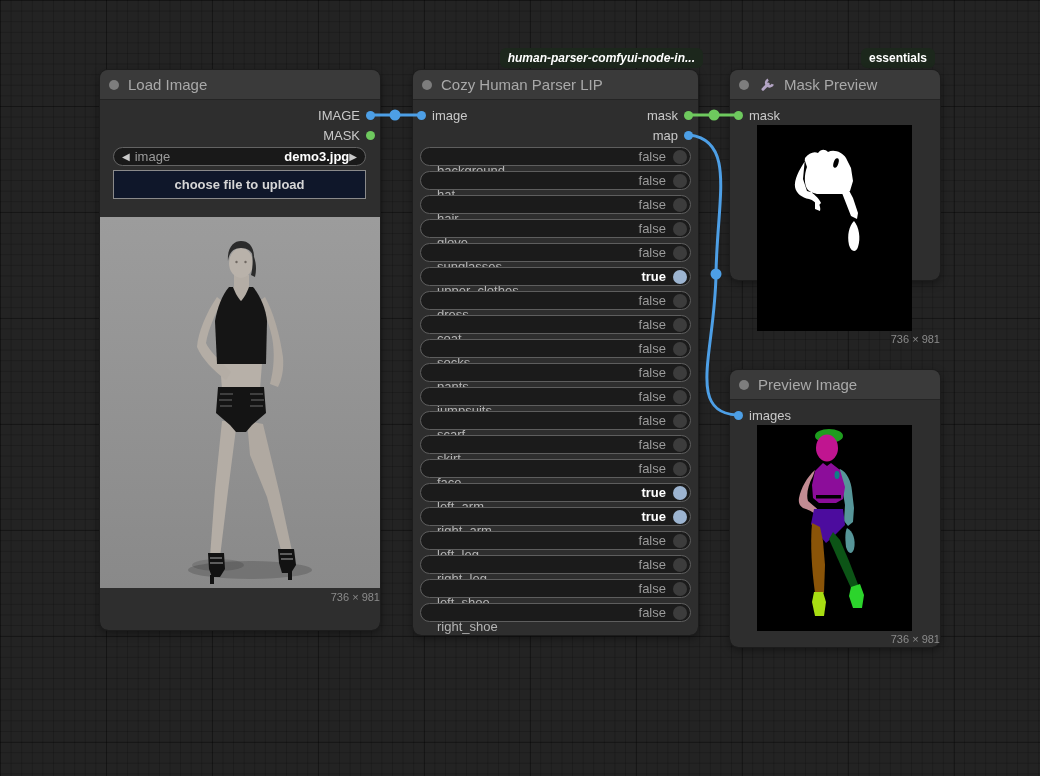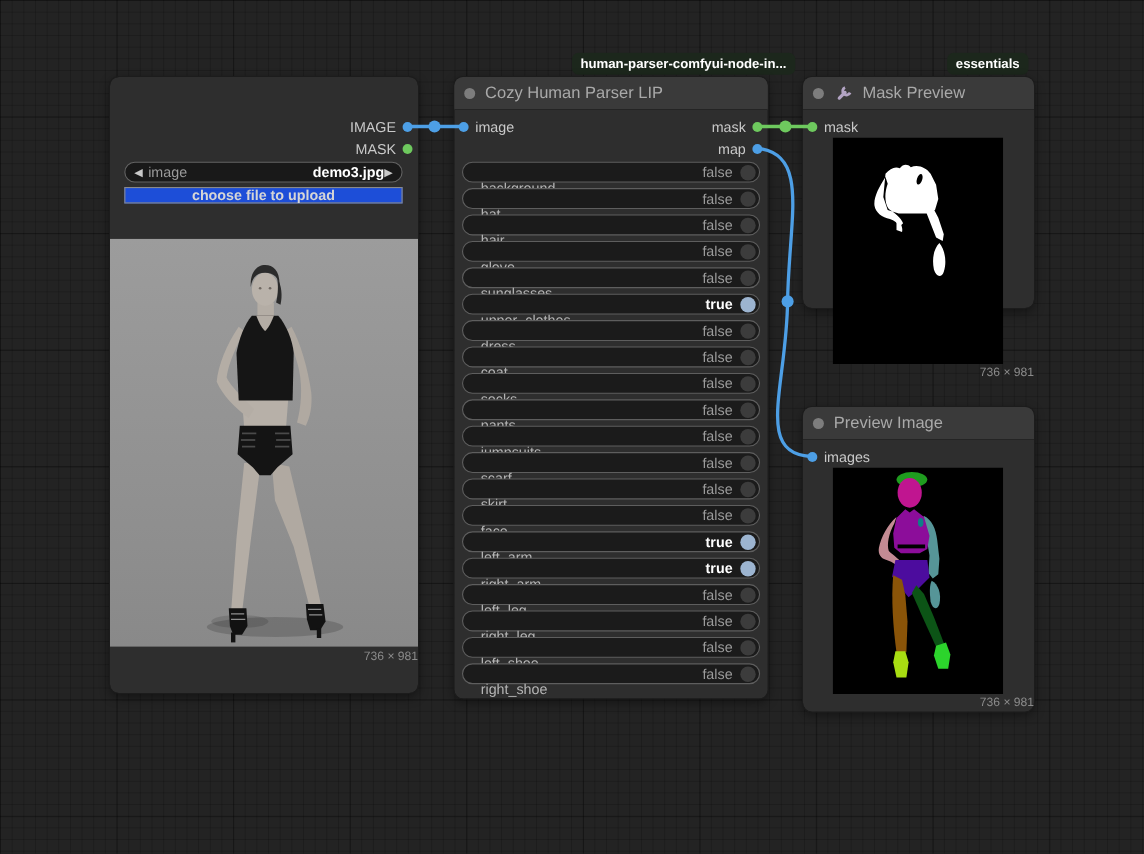--- a/index.html
+++ b/index.html
@@ -36,22 +36,22 @@
   .widget {
     position:absolute; height:19px; background:#191919;
     border:1px solid #636363; border-radius:10px;
     display:flex; align-items:center; font-size:13px; color:#9b9b9b;
   }
   .combo { left:13px; right:14px; top:77px; padding:0 8px; }
   .combo .arrow { color:#c9c9c9; font-size:10px; }
   .combo .combo-label { margin-left:5px; flex:1; }
   .combo .combo-value { font-weight:bold; color:#fff; }
   .upload-btn {
-    position:absolute; left:13px; right:14px; top:100px; height:15px;
-    background:#1d4ed8; border:1px solid #8a8a8a; border-radius:0;
+    position:absolute; left:13px; right:14px; top:100px; height:29px;
+    background:#0f172a; border:1px solid #8a8a8a; border-radius:0;
     color:#d6d6d6; font-weight:bold; font-size:13px;
     display:flex; align-items:center; justify-content:center;
   }
   .preview-img { position:absolute; display:block; }
   .size-label { position:absolute; width:100%; text-align:right; font-size:11px; color:#8b8b8b; }
   .toggle-row {
     position:absolute; left:7px; right:7px; height:19px;
     background:#1b1b1b; border:1px solid #5e5e5e; border-radius:10px;
     display:flex; align-items:center; padding:0 3px 0 16px; font-size:13px;
   }
@@ -65,20 +65,24 @@
     color:#fff; font-weight:bold; font-size:12px;
     display:flex; align-items:center; padding:0 8px; white-space:nowrap;
   }
   #wires { position:absolute; left:0; top:0; z-index:50; pointer-events:none; }
   .wrench { width:15px; height:15px; flex:0 0 auto; margin-left:2px; }
 </style>
 </head>
 <body>
 
 <div class="node" style="left:100px; top:70px; width:280px; height:560px;">
+  <div class="node-header">
+    <span class="collapse-dot"></span>
+    <span class="node-title">Load Image</span>
+  </div>
   <div class="slot out" style="top:36px">
     <span>IMAGE</span>
     <span class="port blue"></span>
   </div>
   <div class="slot out" style="top:56px">
     <span>MASK</span>
     <span class="port green"></span>
   </div>
   <div class="widget combo">
     <span class="arrow">◀</span>
@@ -135,21 +139,21 @@
     <g stroke="#8f8f8f" stroke-width="1.2">
       <line x1="110" y1="341" x2="122" y2="341"></line>
         <line x1="110" y1="346" x2="123" y2="346"></line>
       <line x1="180" y1="337" x2="192" y2="337"></line>
         <line x1="181" y1="342" x2="193" y2="342"></line>
     </g>
   </svg>
   <div class="size-label" style="top:521px;">736 × 981</div>
 </div>
 
-<div class="badge" style="top:48px; right:317px;">human-parser-comfyui-node-in...</div>
+<div class="badge" style="top:48px; right:337px;font-style:italic;">human-parser-comfyui-node-in...</div>
 <div class="node" style="left:413px; top:70px; width:285px; height:565px;">
   <div class="node-header">
     <span class="collapse-dot"></span>
     <span class="node-title">Cozy Human Parser LIP</span>
   </div>
   <div class="slot in" style="top:36px">
     <span class="port blue"></span>
     <span>image</span>
   </div>
   <div class="slot out" style="top:36px">

